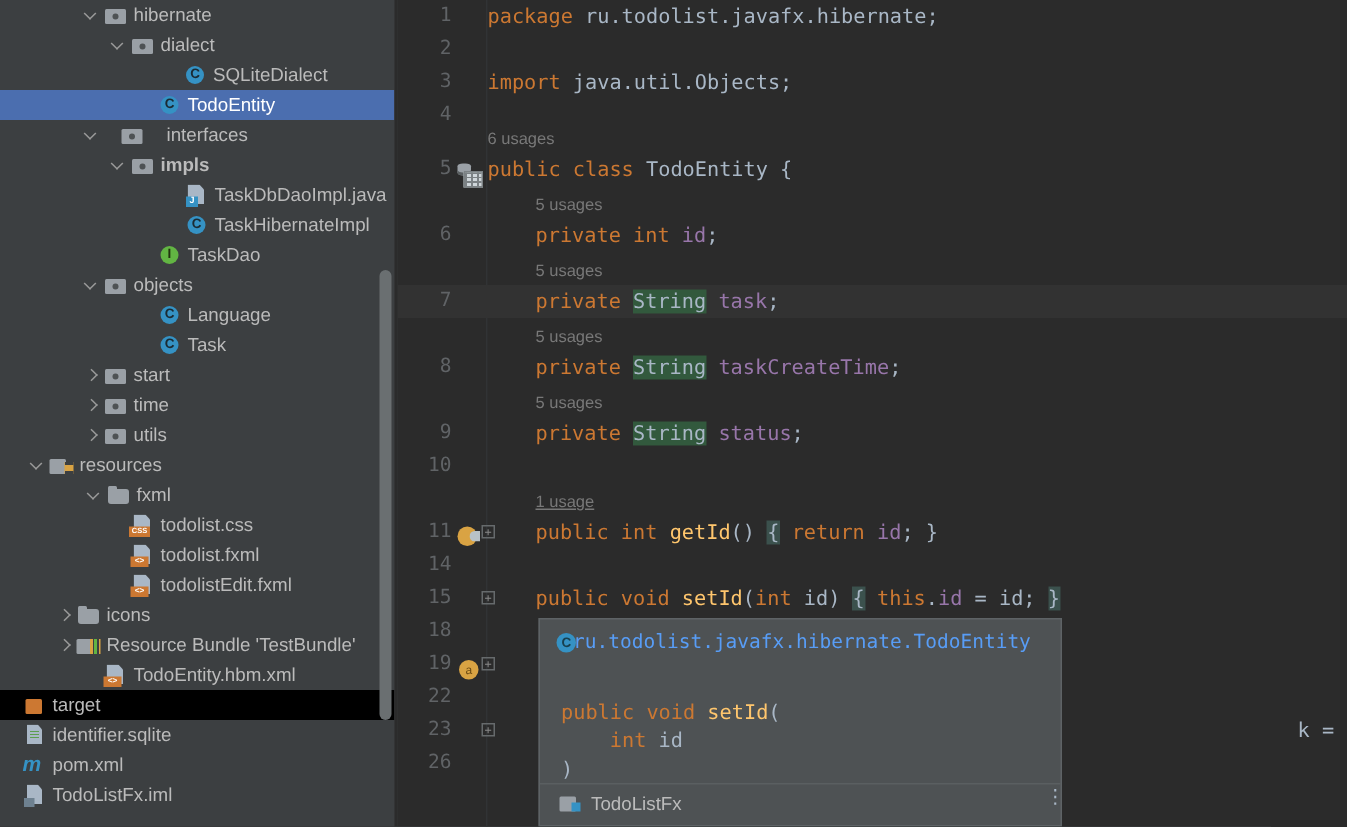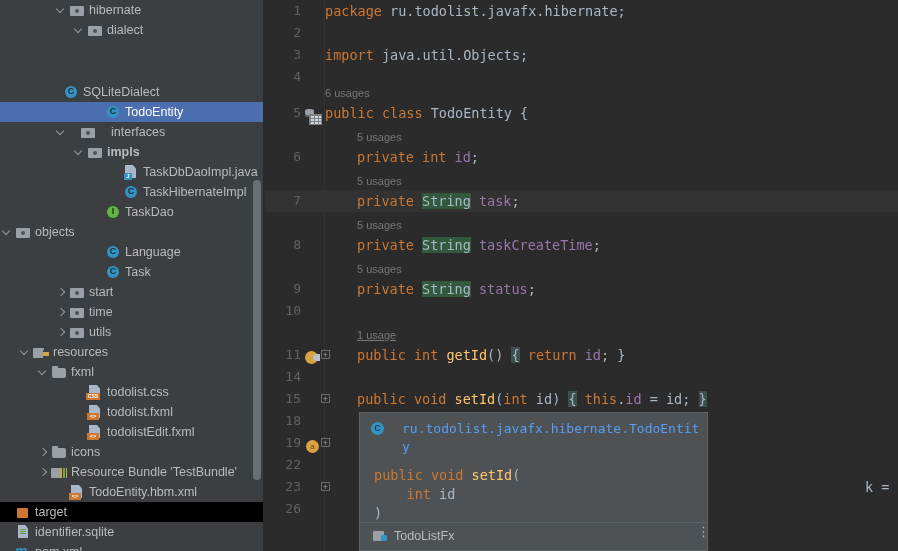--- a/index.html
+++ b/index.html
@@ -267,21 +267,21 @@
   }
   #doc-popup .dp-cicon::before {
     content:""; position:absolute; left:1px; top:1px; width:13px; height:13px;
     background:#3592c4; border-radius:50%;
   }
   #doc-popup .dp-cicon::after {
     content:"C"; position:absolute; left:0; top:0; width:15px; height:15px;
     line-height:14px; text-align:center; font-size:9px; font-weight:bold; color:#18404f;
     font-family:"Liberation Sans",sans-serif;
   }
-  #doc-popup .dp-header-text { margin-left:32px; display:block; }
+  #doc-popup .dp-header-text { margin-left:12px; display:block; }
   #doc-popup .dp-sig {
     position:absolute; left:14px; top:53px;
     font-size:13.5px; line-height:19px; white-space:pre; color:#a9b7c6;
   }
   #doc-popup .dp-footer {
     position:absolute; left:0; bottom:0; width:349px; height:28px;
     border-top:1px solid #5a5f61;
   }
   #doc-popup .dp-module {
     position:absolute; left:34px; bottom:5px;
@@ -314,21 +314,21 @@
         <div class="tree-row" style="padding-left: 54px;">
           <span class="arrow down"></span>
           <span class="ico ico-package"></span>
           <span class="label">hibernate</span>
         </div>
         <div class="tree-row" style="padding-left: 72px;">
           <span class="arrow down"></span>
           <span class="ico ico-package"></span>
           <span class="label">dialect</span>
         </div>
-        <div class="tree-row" style="padding-left: 48px; margin-top: 42px;">
+        <div class="tree-row" style="padding-left: 107px;">
           <span class="arrow"></span>
           <span class="ico ico-class"></span>
           <span class="label">SQLiteDialect</span>
         </div>
         <div class="tree-row selected" style="padding-left: 90px;">
           <span class="arrow"></span>
           <span class="ico ico-class"></span>
           <span class="label">TodoEntity</span>
         </div>
         <div class="tree-row" style="padding-left: 54px; gap: 11px;">
@@ -349,21 +349,21 @@
         <div class="tree-row" style="padding-left: 108px;">
           <span class="arrow"></span>
           <span class="ico ico-class"></span>
           <span class="label">TaskHibernateImpl</span>
         </div>
         <div class="tree-row" style="padding-left: 90px;">
           <span class="arrow"></span>
           <span class="ico ico-interface"></span>
           <span class="label">TaskDao</span>
         </div>
-        <div class="tree-row" style="">
+        <div class="tree-row" style="padding-left: 54px;">
           <span class="arrow down"></span>
           <span class="ico ico-package"></span>
           <span class="label">objects</span>
         </div>
         <div class="tree-row" style="padding-left: 90px;">
           <span class="arrow"></span>
           <span class="ico ico-class"></span>
           <span class="label">Language</span>
         </div>
         <div class="tree-row" style="padding-left: 90px;">
@@ -384,21 +384,21 @@
         <div class="tree-row" style="padding-left: 54px;">
           <span class="arrow right"></span>
           <span class="ico ico-package"></span>
           <span class="label">utils</span>
         </div>
         <div class="tree-row" style="padding-left: 18px;">
           <span class="arrow down"></span>
           <span class="ico ico-resources"></span>
           <span class="label">resources</span>
         </div>
-        <div class="tree-row" style="padding-left: 36px; text-align: center;">
+        <div class="tree-row" style="padding-left: 56px; text-align: center;">
           <span class="arrow down"></span>
           <span class="ico ico-folder"></span>
           <span class="label">fxml</span>
         </div>
         <div class="tree-row" style="padding-left: 72px;">
           <span class="arrow"></span>
           <span class="ico ico-css"></span>
           <span class="label">todolist.css</span>
         </div>
         <div class="tree-row" style="padding-left: 72px;">

